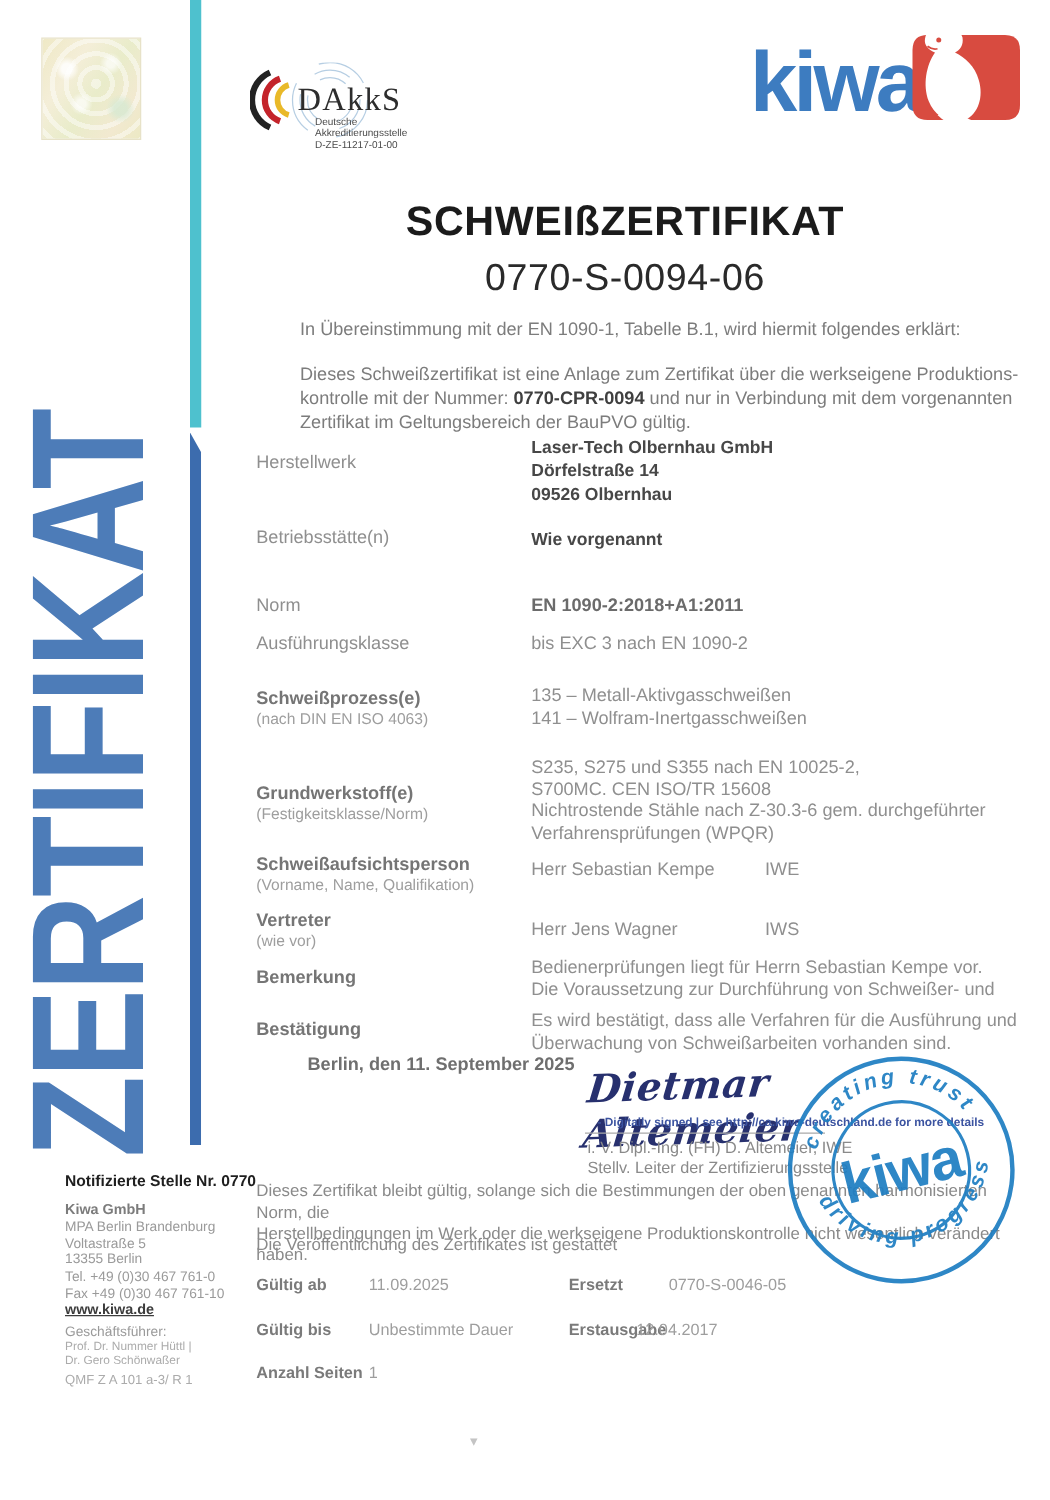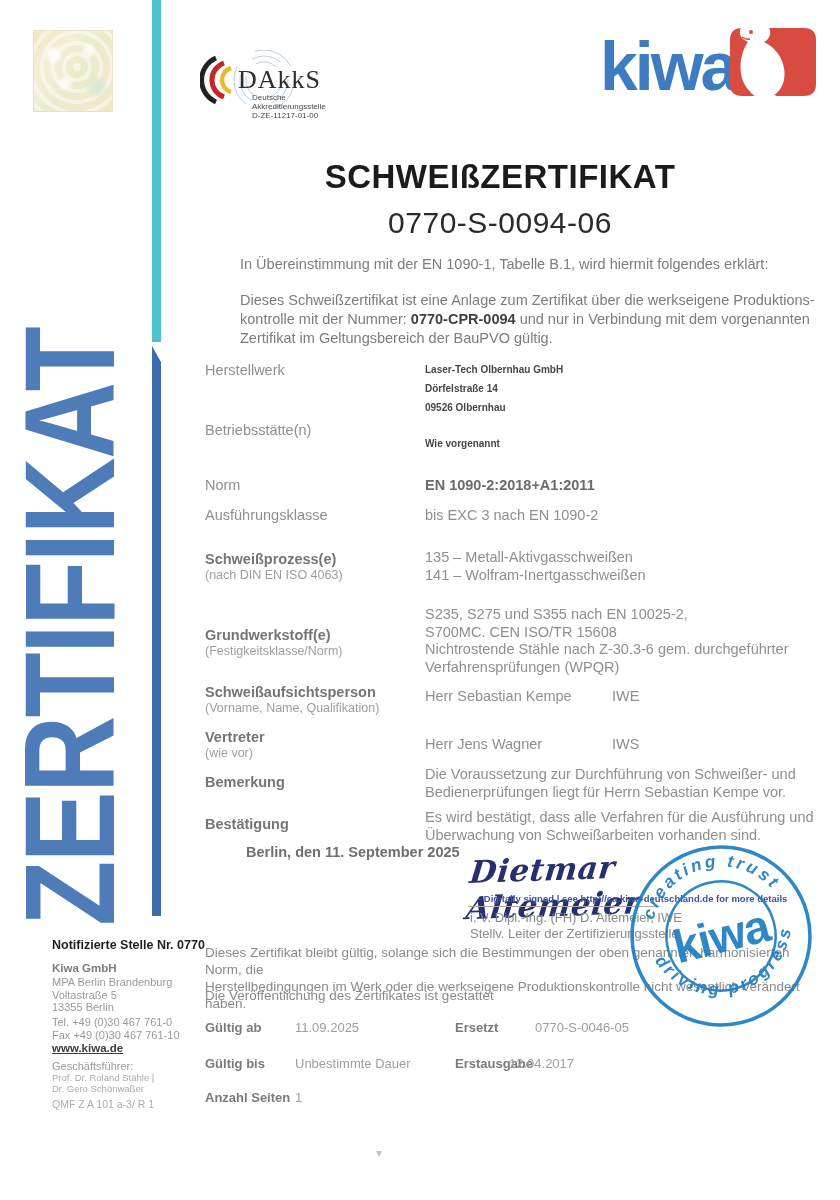--- a/index.html
+++ b/index.html
@@ -55,21 +55,21 @@
   }
   .intro-p1 { position:absolute; left:240px; top:256px; font-size:14.5px; color:#7c7c7c; }
   .intro-p2 { position:absolute; left:240px; top:291px; font-size:14.5px; color:#7c7c7c; line-height:19px; }
   .intro-p2 .line { display:block; }
   .intro-p2 b { color:#3f3f3f; }
   
   .flabel { position:absolute; left:205px; font-size:14.5px; color:#8f8f8f; }
   .flabel.bold { font-weight:bold; color:#757575; }
   .fsub { position:absolute; left:205px; font-size:12.5px; color:#9e9e9e; }
   .fval { position:absolute; left:425px; font-size:14.5px; color:#8f8f8f; line-height:17.5px; }
-  .fval.dark { color:#474747; font-weight:bold; font-size:10px; line-height:19px;margin-top:12px; }
+  .fval.dark { color:#474747; font-weight:bold; font-size:14px; line-height:19px; }
   .fval.semibold { color:#6b6b6b; font-weight:bold; }
   .fval .line { display:block; }
   .qual { position:absolute; left:612px; font-size:14.5px; color:#8f8f8f; }
   .place-date { position:absolute; left:205px; top:844px; font-size:14.5px; font-weight:bold; color:#6f6f6f;margin-left:41px; }
   
   .sig-script {
     position:absolute; left:468px; top:850px; width:230px;
     font-family:"DejaVu Serif", serif; font-style:italic; font-weight:bold;
     font-size:31px; color:#27306e; letter-spacing:.5px;
     transform:rotate(-2deg) skewX(-8deg);
@@ -191,22 +191,22 @@
   <div class="fval" style="top:688px">Herr Sebastian Kempe</div>
   <div class="qual" style="top:688px">IWE</div>
 
   <div class="flabel bold" style="top:729px">Vertreter</div>
   <div class="fsub" style="top:746px">(wie vor)</div>
   <div class="fval" style="top:736px">Herr Jens Wagner</div>
   <div class="qual" style="top:736px">IWS</div>
 
   <div class="flabel bold" style="top:774px">Bemerkung</div>
   <div class="fval" style="top:765px; line-height:18px">
+    <span class="line">Bedienerprüfungen liegt für Herrn Sebastian Kempe vor.</span>
     <span class="line">Die Voraussetzung zur Durchführung von Schweißer- und</span>
-    <span class="line">Bedienerprüfungen liegt für Herrn Sebastian Kempe vor.</span>
   </div>
 
   <div class="flabel bold" style="top:816px">Bestätigung</div>
   <div class="fval" style="top:808px; line-height:18px">
     <span class="line">Es wird bestätigt, dass alle Verfahren für die Ausführung und</span>
     <span class="line">Überwachung von Schweißarbeiten vorhanden sind.</span>
   </div>
 
   <div class="place-date">Berlin, den 11. September 2025</div>
 
@@ -237,21 +237,21 @@
     <span class="line">Voltastraße 5</span>
     <span class="line">13355 Berlin</span>
   </div>
   <div class="fl fl-tel">
     <span class="line">Tel. +49 (0)30 467 761-0</span>
     <span class="line">Fax +49 (0)30 467 761-10</span>
   </div>
   <div class="fl fl-web">www.kiwa.de</div>
   <div class="fl fl-mgmt-label">Geschäftsführer:</div>
   <div class="fl fl-mgmt">
-    <span class="line">Prof. Dr. Roland Stähle |</span>
+    <span class="line">Prof. Dr. Nummer Hüttl |</span>
     <span class="line">Dr. Gero Schönwaßer</span>
   </div>
   <div class="fl fl-form">QMF Z A 101 a-3/ R 1</div>
 
   <div class="fm-para">
     <span class="line">Dieses Zertifikat bleibt gültig, solange sich die Bestimmungen der oben genannten harmonisierten Norm, die</span>
     <span class="line">Herstellbedingungen im Werk oder die werkseigene Produktionskontrolle nicht wesentlich verändert haben.</span>
   </div>
   <div class="fm-pub">Die Veröffentlichung des Zertifikates ist gestattet</div>
 

